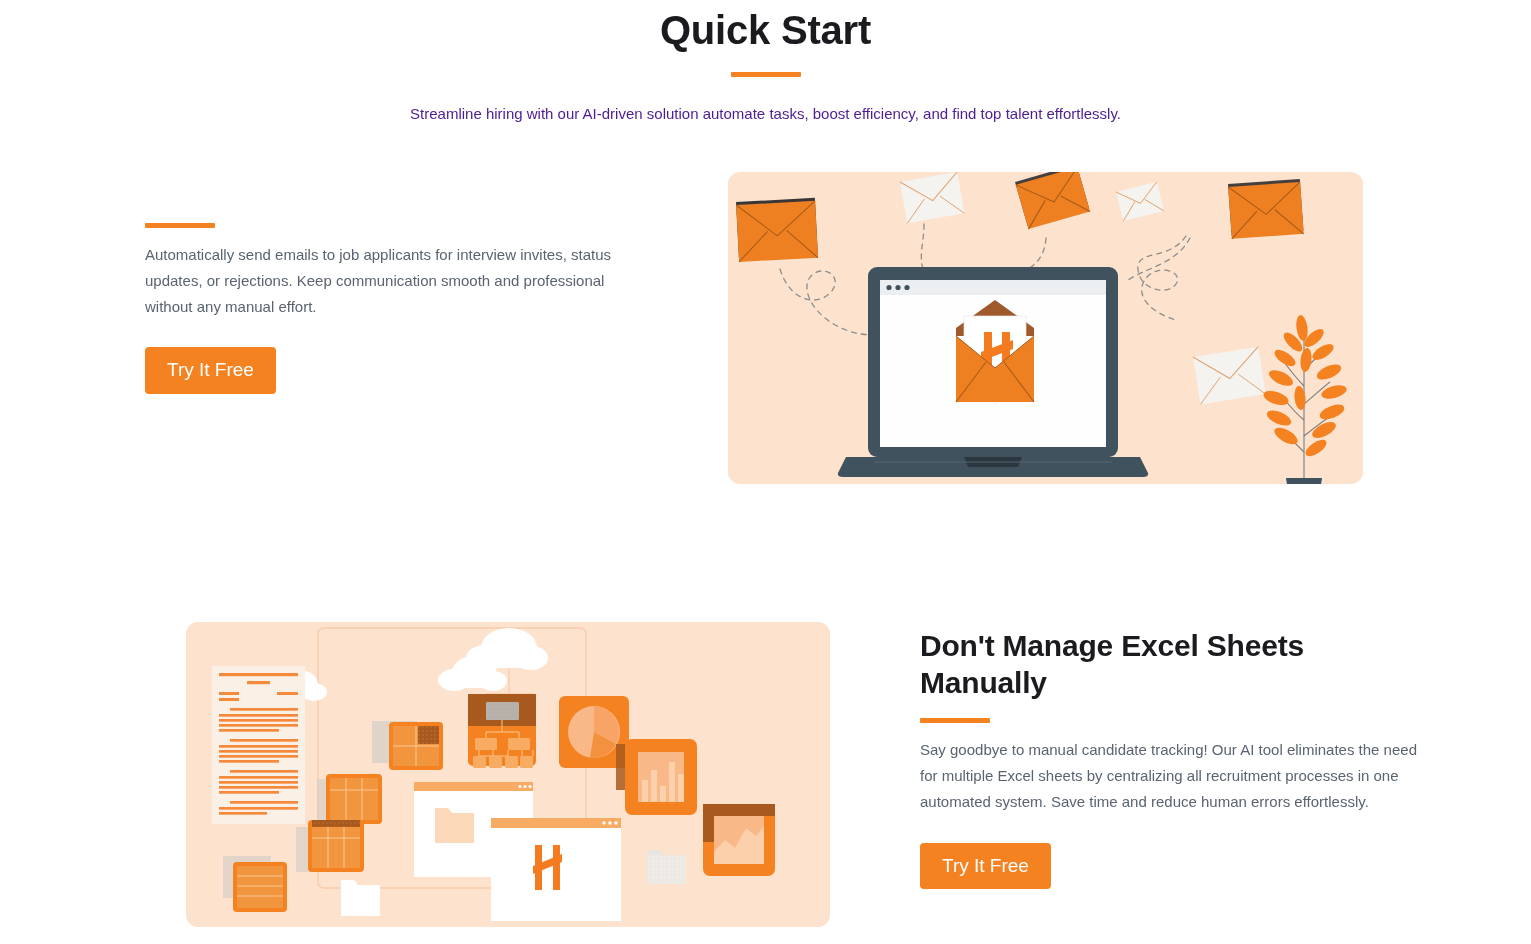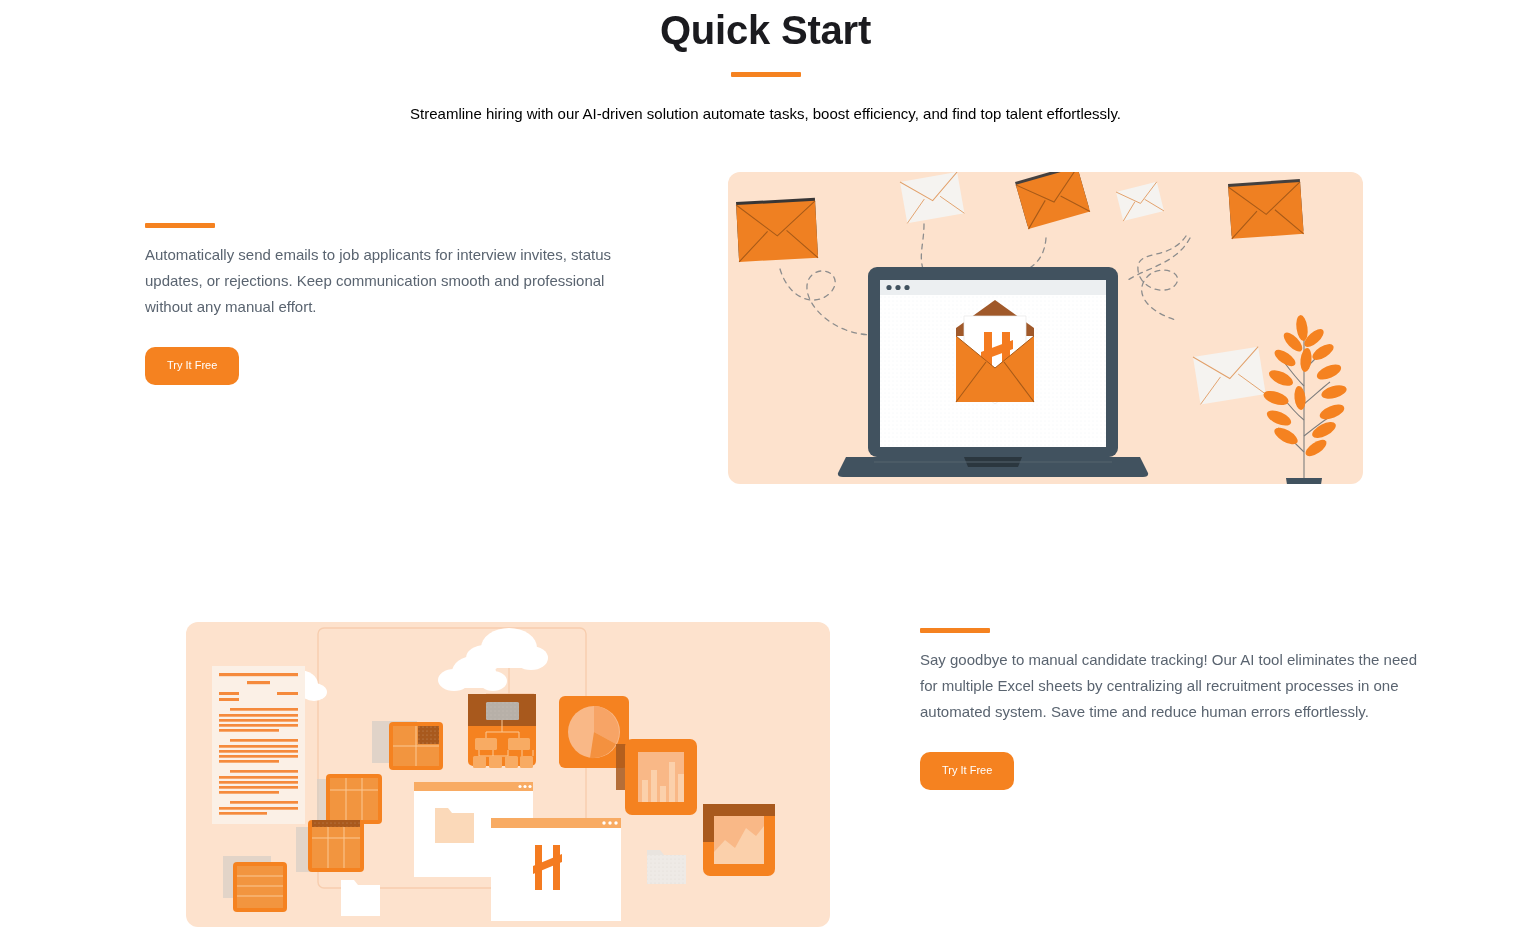--- a/index.html
+++ b/index.html
@@ -29,21 +29,21 @@
     width: 70px;
     height: 5px;
     background: #f58220;
     border-radius: 1px;
   }
   .accent-bar.center { margin: 20px auto 0; }
 
   .header-sub {
     margin-top: 26px;
     font-size: 15px;
-    color: #000000;
+    color: #4c1d95;
     line-height: 1.5;
   }
 
   
   .row { position: absolute; width: 1531px; }
   .row-1 { top: 160px; height: 345px; }
   .row-2 { top: 600px; height: 344px; }
 
   .text-col { position: absolute; }
   .r1-text { left: 145px; top: 63px; width: 500px; }
@@ -65,23 +65,23 @@
     color: #5a6470;
     line-height: 1.72;
   }
 
   .cta {
     display: inline-block;
     margin-top: 28px;
     padding: 12px 22px;
     background: #f58220;
     color: #ffffff;
-    font-size: 11px;
+    font-size: 19px;
     border: none;
-    border-radius: 10px;
+    border-radius: 4px;
     cursor: pointer;
     font-family: "Liberation Sans", sans-serif;
     line-height: 1.2;
   }
 
   
   .panel {
     position: absolute;
     background: #fde2cd;
     border-radius: 12px;
@@ -445,19 +445,20 @@
         </g>
         <g>
           <path d="M461 228 L474 228 L478 233 L500 233 L500 262 L461 262 Z" fill="#e9e4df"></path>
           <rect x="461" y="233" width="39" height="29" fill="#eeeae6"></rect>
           <rect x="461" y="233" width="39" height="29" fill="url(#dots3)" opacity="0.6"></rect>
         </g>
       </svg>
     </div>
 
     <div class="text-col r2-text">
+      <h2 class="feature-title">Don't Manage Excel Sheets Manually</h2>
       <div class="accent-bar"></div>
       <p class="feature-body">Say goodbye to manual candidate tracking! Our AI tool eliminates the need for multiple Excel sheets by centralizing all recruitment processes in one automated system. Save time and reduce human errors effortlessly.</p>
       <button class="cta">Try It Free</button>
     </div>
   </div>
 
 </div>
 
 </body></html>

